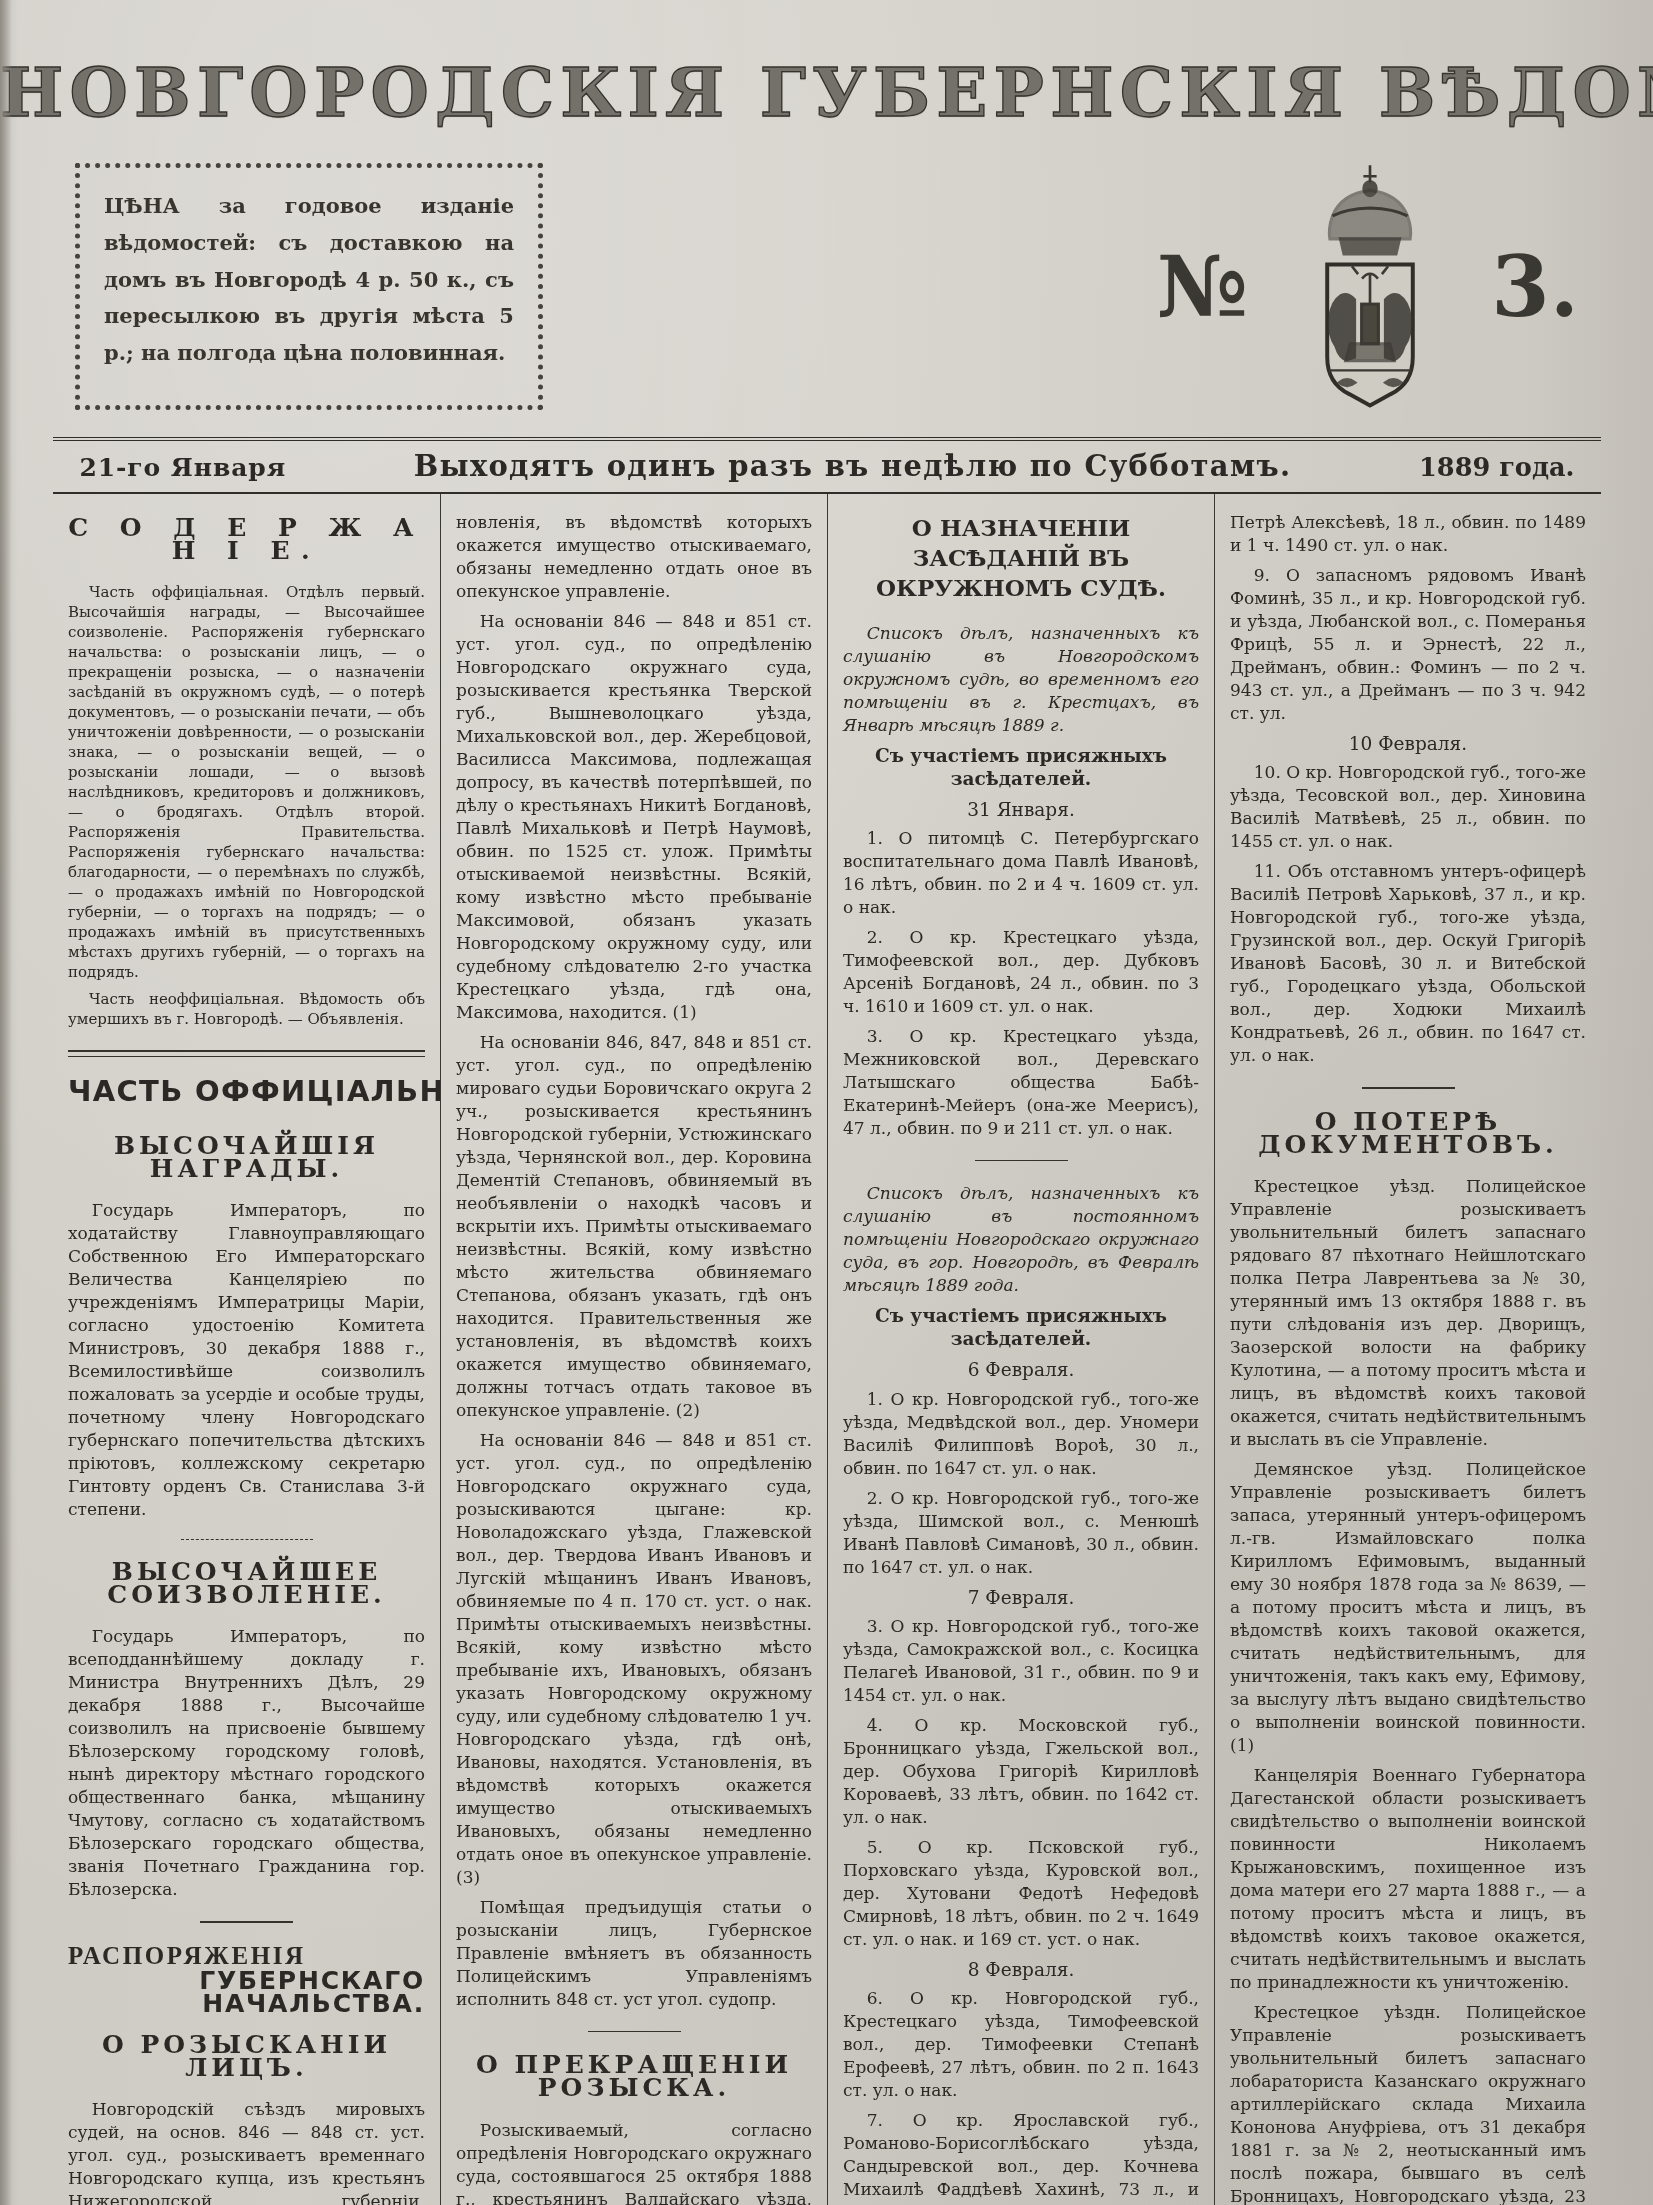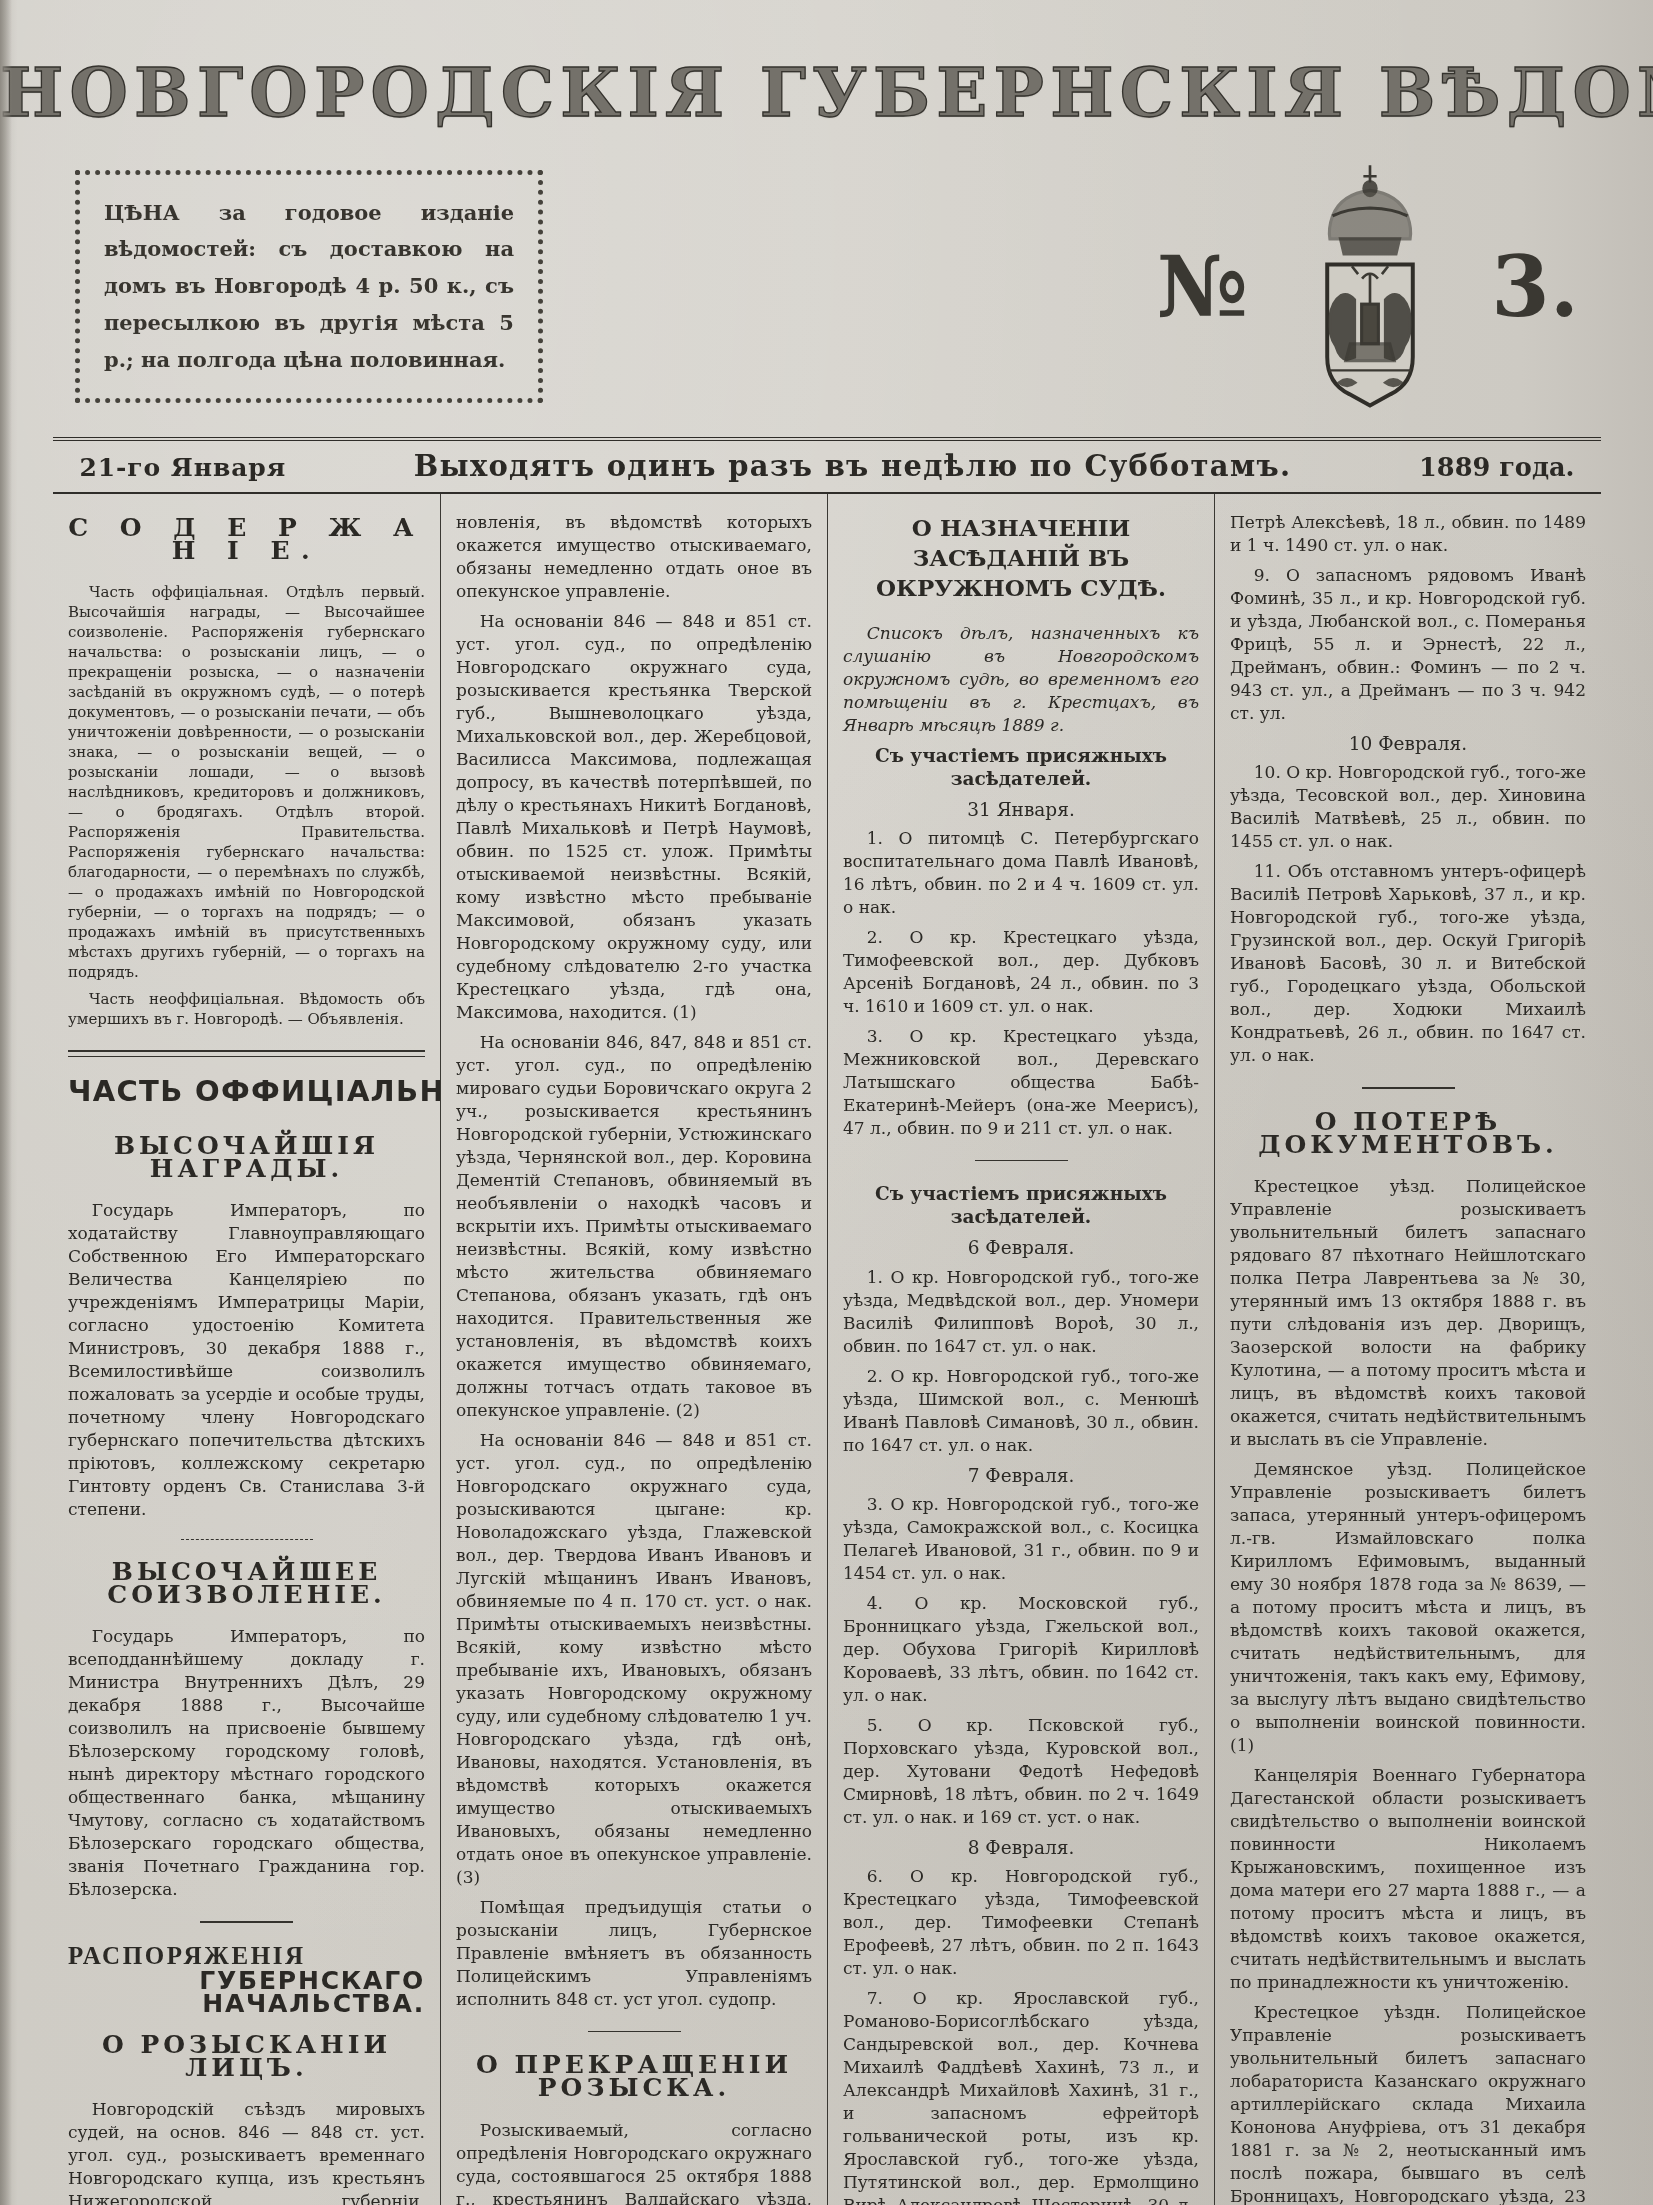--- a/index.html
+++ b/index.html
@@ -23,21 +23,21 @@
     font-weight:bold;font-size:67px;letter-spacing:6.2px;
     color:#74716a;
     -webkit-text-stroke:1.3px #35332e;
     text-shadow:0 0.9px 0.9px rgba(40,38,34,.35);
     white-space:nowrap;
   }
 
   
   .boxrow{
     margin:31px 75px 0 75px;
-    display:flex;align-items:center;justify-content:space-between;
+    display:flex;justify-content:space-between;
   }
   .obox{
     border:5.7px dotted #45423b;
     padding:20px 24px;
     width:468px;box-sizing:border-box;
     font-size:21px;line-height:1.75;font-weight:bold;
     text-align:justify;color:#38352f;
   }
   .obox.right{width:476px;line-height:2.4;}
   .emblem-wrap{display:flex;align-items:center;gap:26.5px;}
@@ -171,20 +171,21 @@
 
     <div class="col">
       <div class="h-court">О НАЗНАЧЕНІИ ЗАСѢДАНІЙ ВЪ ОКРУЖНОМЪ СУДѢ.</div>
       <p class="p ital">Списокъ дѣлъ, назначенныхъ къ слушанію въ Новгородскомъ окружномъ судѣ, во временномъ его помѣщеніи въ г. Крестцахъ, въ Январѣ мѣсяцѣ 1889 г.</p>
       <div class="h-jury">Съ участіемъ присяжныхъ засѣдателей.</div>
       <div class="h-date">31 Января.</div>
       <p class="p">1. О питомцѣ С. Петербургскаго воспитательнаго дома Павлѣ Ивановѣ, 16 лѣтъ, обвин. по 2 и 4 ч. 1609 ст. ул. о нак.</p>
       <p class="p">2. О кр. Крестецкаго уѣзда, Тимофеевской вол., дер. Дубковъ Арсеніѣ Богдановѣ, 24 л., обвин. по 3 ч. 1610 и 1609 ст. ул. о нак.</p>
       <p class="p">3. О кр. Крестецкаго уѣзда, Межниковской вол., Деревскаго Латышскаго общества Бабѣ-Екатеринѣ-Мейеръ (она-же Меерисъ), 47 л., обвин. по 9 и 211 ст. ул. о нак.</p>
       <div class="rule-sm"></div>
+      <p class="p ital">Списокъ дѣлъ, назначенныхъ къ слушанію въ постоянномъ помѣщеніи Новгородскаго окружнаго суда, въ гор. Новгородѣ, въ Февралѣ мѣсяцѣ 1889 года.</p>
       <div class="h-jury">Съ участіемъ присяжныхъ засѣдателей.</div>
       <div class="h-date">6 Февраля.</div>
       <p class="p">1. О кр. Новгородской губ., того-же уѣзда, Медвѣдской вол., дер. Уномери Василіѣ Филипповѣ Вороѣ, 30 л., обвин. по 1647 ст. ул. о нак.</p>
       <p class="p">2. О кр. Новгородской губ., того-же уѣзда, Шимской вол., с. Менюшѣ Иванѣ Павловѣ Симановѣ, 30 л., обвин. по 1647 ст. ул. о нак.</p>
       <div class="h-date">7 Февраля.</div>
       <p class="p">3. О кр. Новгородской губ., того-же уѣзда, Самокражской вол., с. Косицка Пелагеѣ Ивановой, 31 г., обвин. по 9 и 1454 ст. ул. о нак.</p>
       <p class="p">4. О кр. Московской губ., Бронницкаго уѣзда, Гжельской вол., дер. Обухова Григоріѣ Кирилловѣ Короваевѣ, 33 лѣтъ, обвин. по 1642 ст. ул. о нак.</p>
       <p class="p">5. О кр. Псковской губ., Порховскаго уѣзда, Куровской вол., дер. Хутовани Федотѣ Нефедовѣ Смирновѣ, 18 лѣтъ, обвин. по 2 ч. 1649 ст. ул. о нак. и 169 ст. уст. о нак.</p>
       <div class="h-date">8 Февраля.</div>
       <p class="p">6. О кр. Новгородской губ., Крестецкаго уѣзда, Тимофеевской вол., дер. Тимофеевки Степанѣ Ерофеевѣ, 27 лѣтъ, обвин. по 2 п. 1643 ст. ул. о нак.</p>

